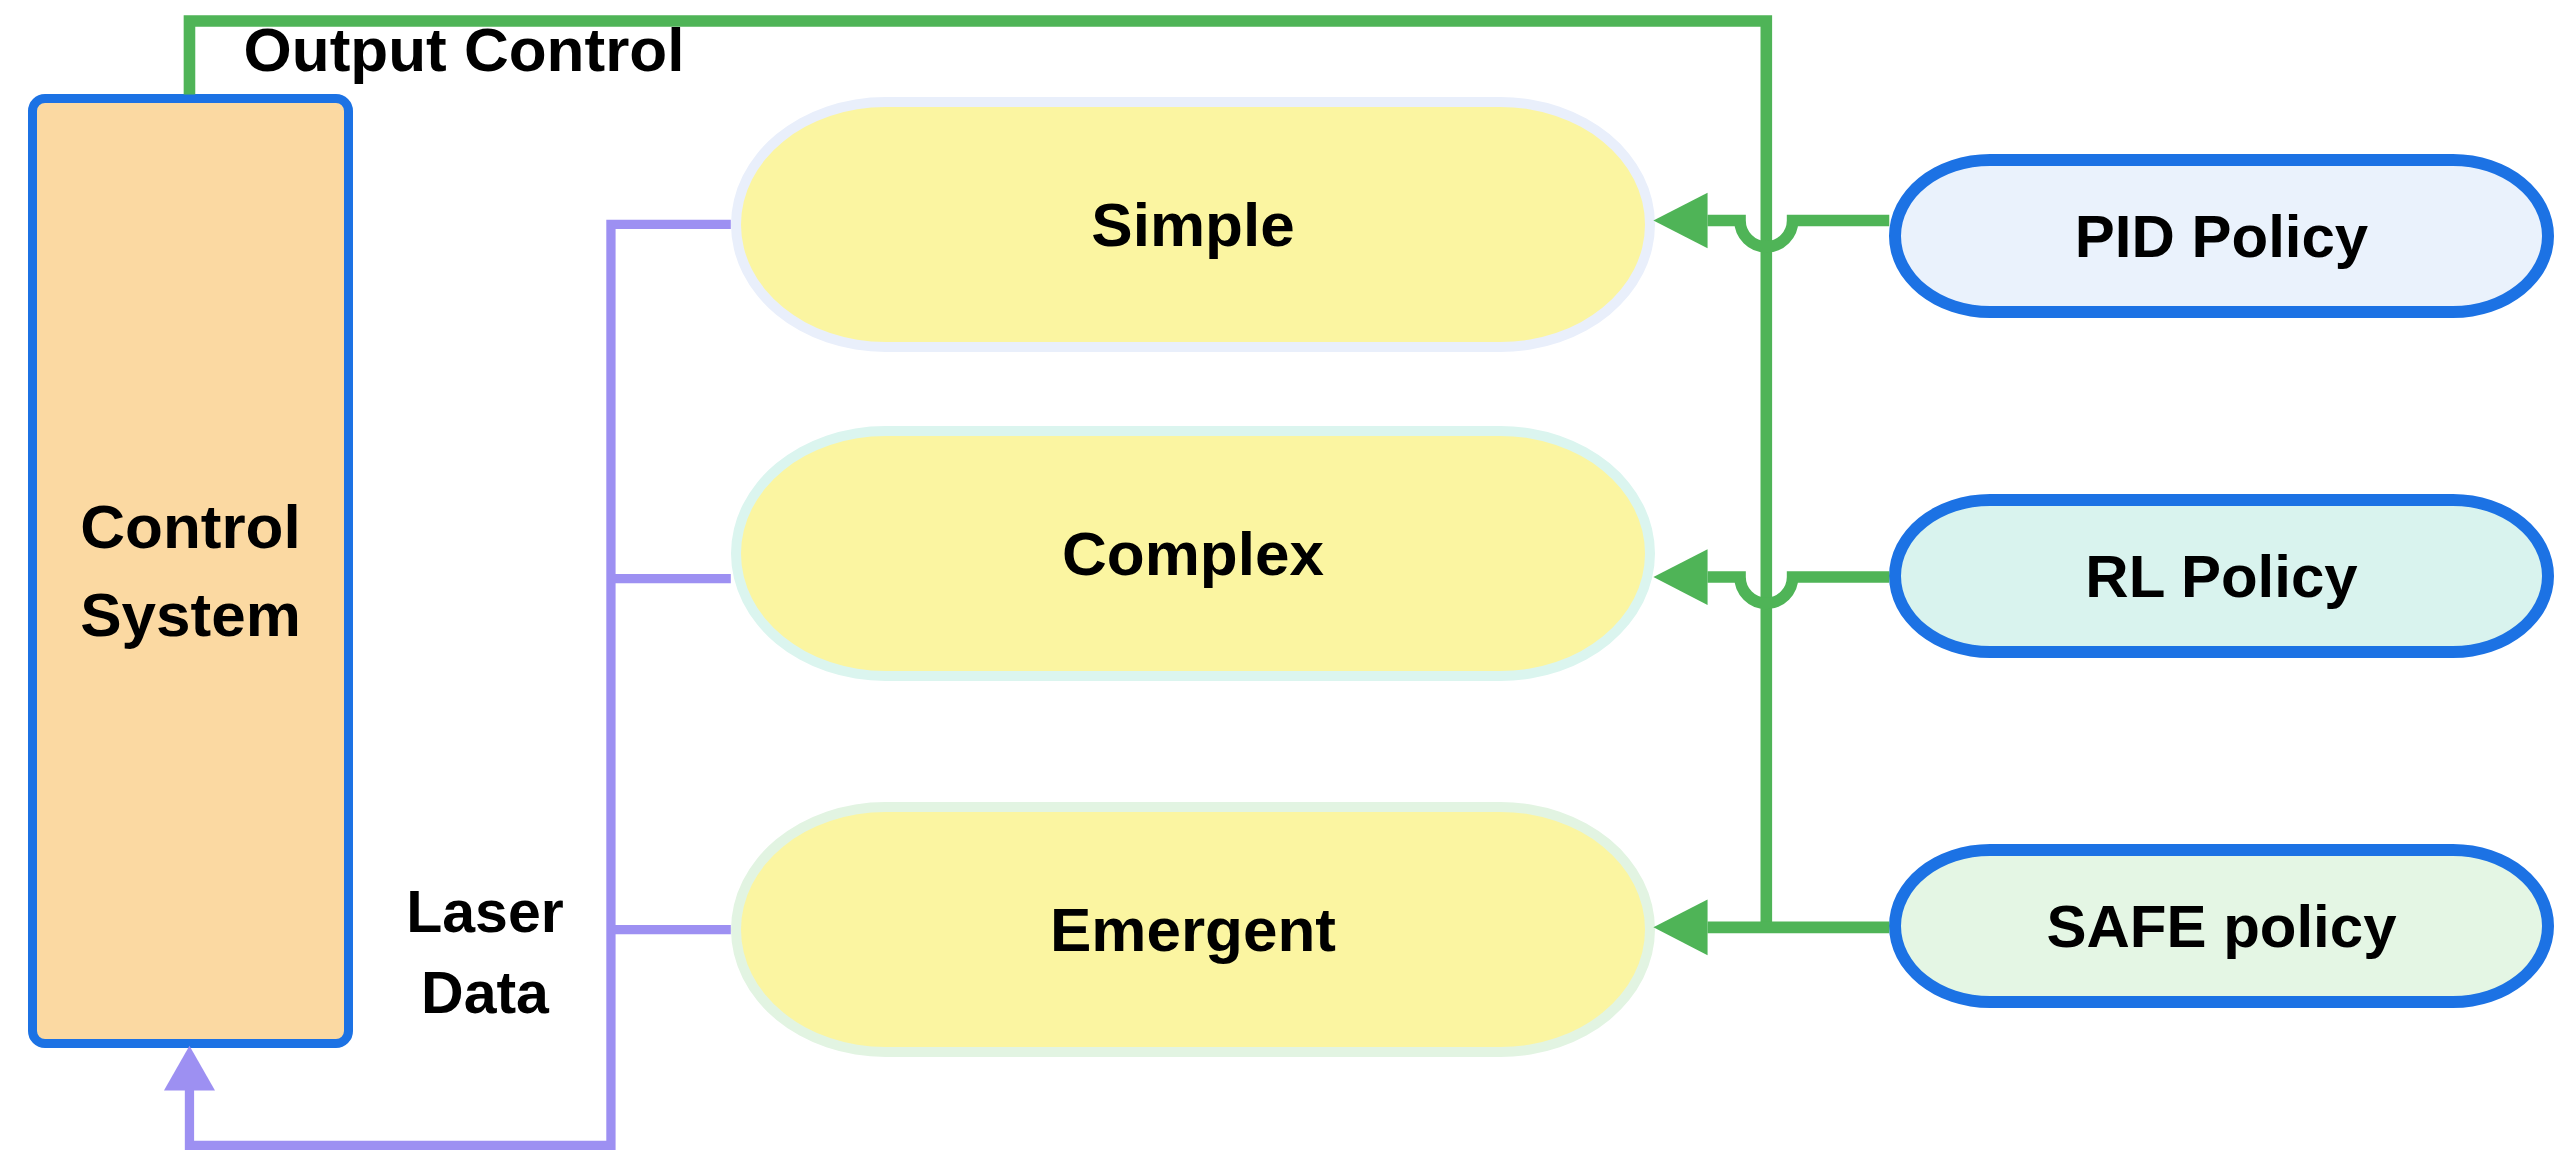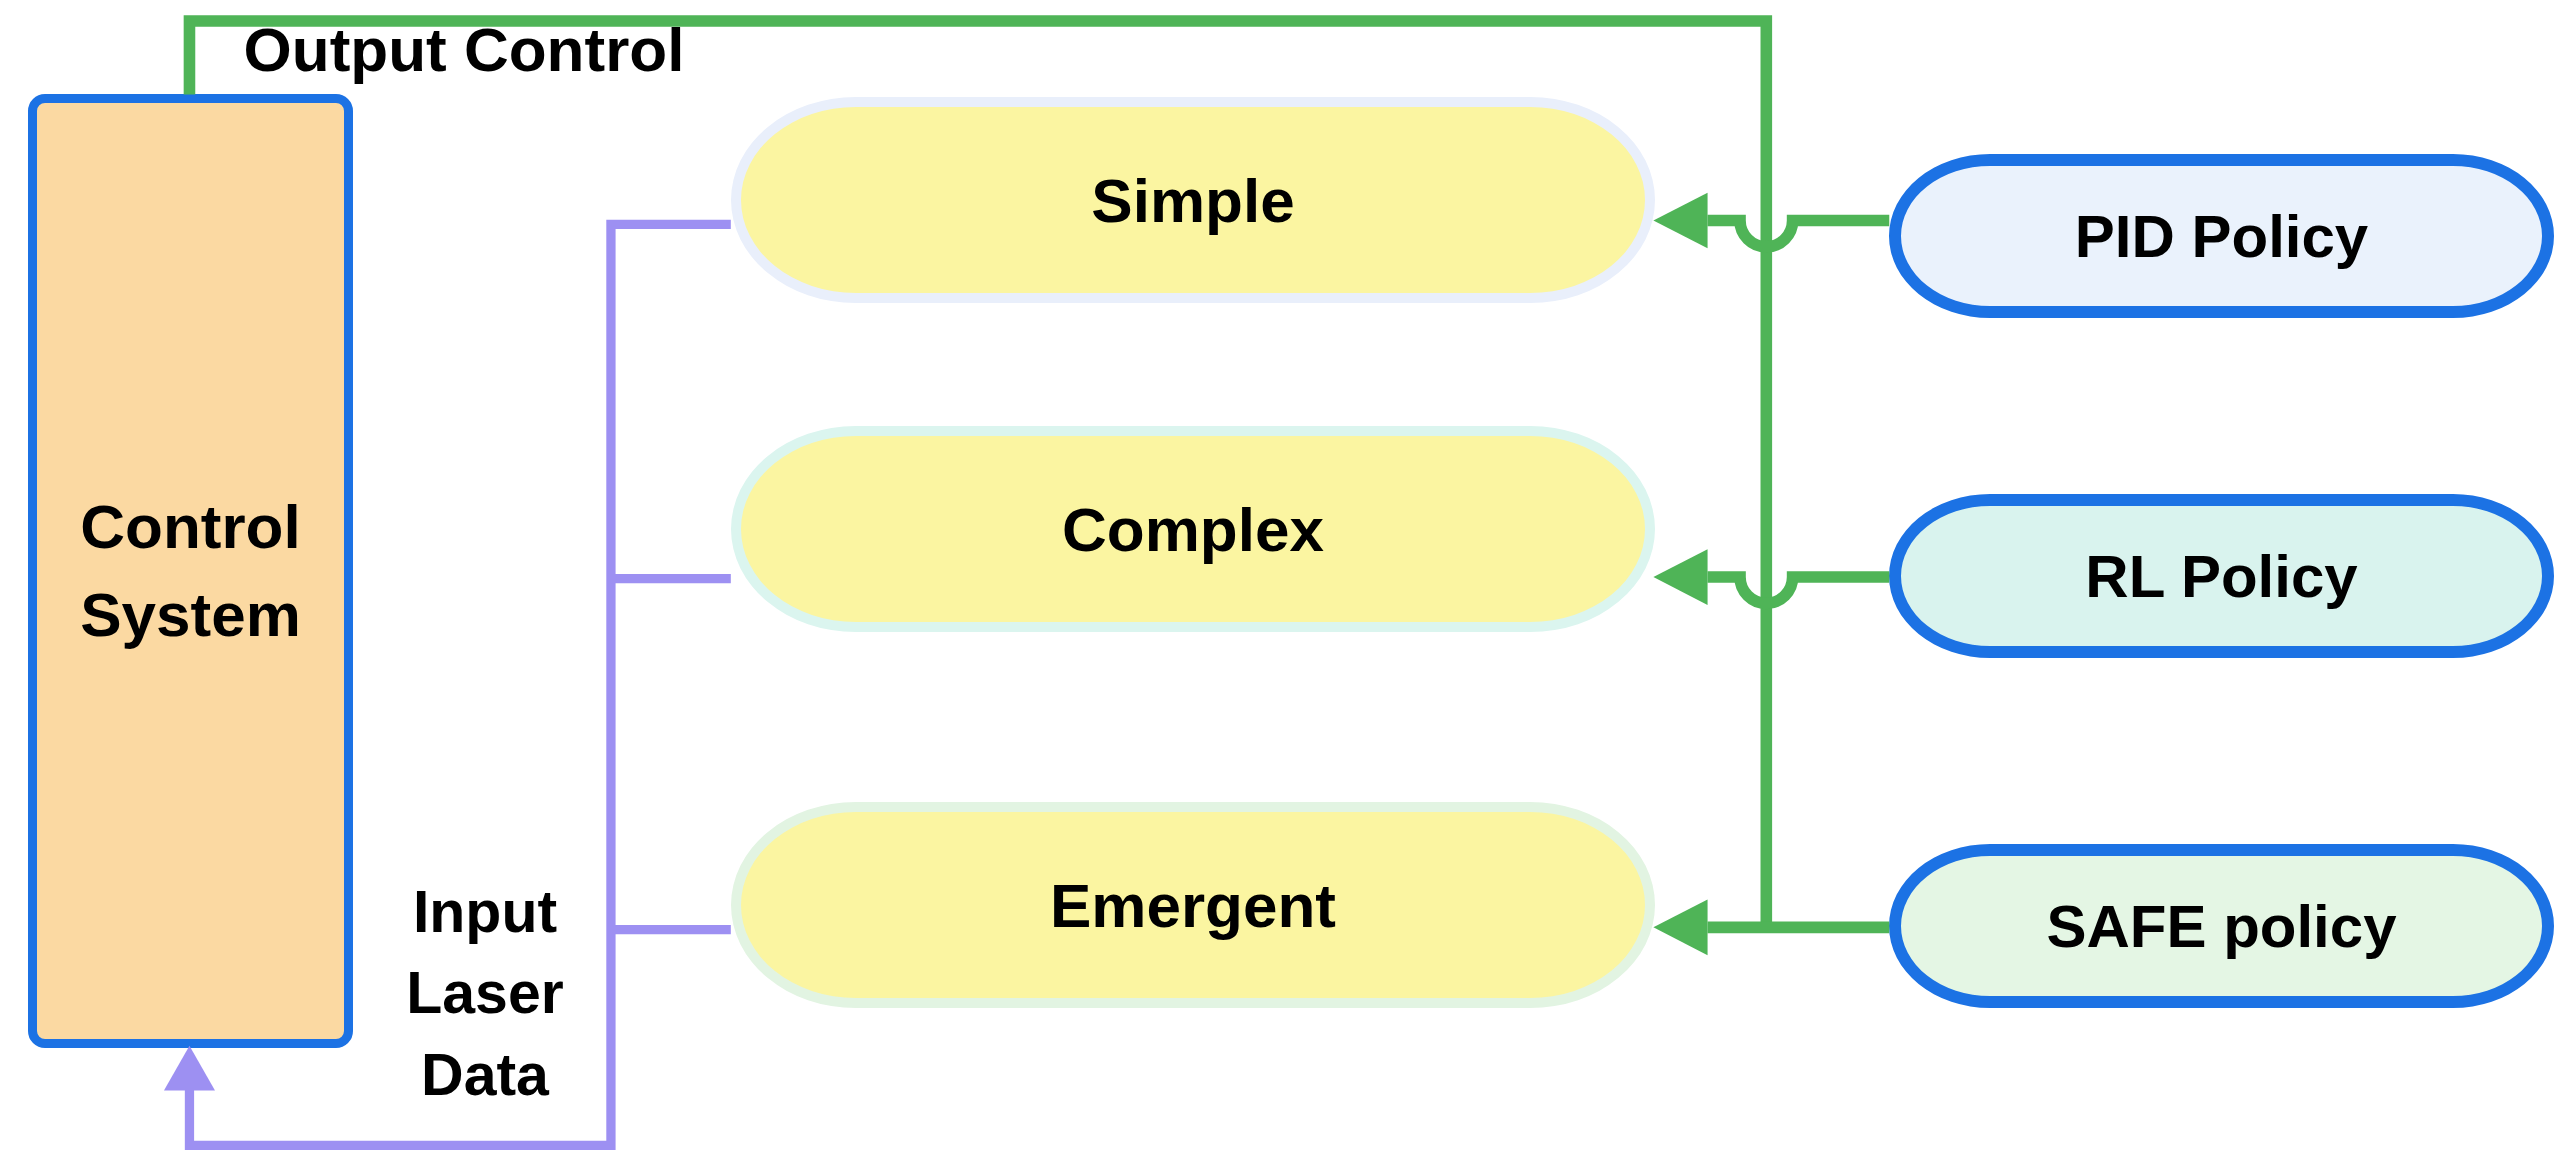--- a/index.html
+++ b/index.html
@@ -21,21 +21,21 @@
     z-index:1;
   }
   .hybrid-box{
     left:28px;top:94px;width:325px;height:954px;
     background:#FBD9A2;
     border:9.3px solid #1C72E4;
     border-radius:17px;
     font-size:62px;line-height:1.42;
   }
   .mode-pill{
-    left:731px;width:924px;height:206px;
+    left:731px;width:924px;height:255px;
     background:#FBF5A1;
     border-radius:155px / 128px;
     font-size:62px;
   }
   .mode-simple{top:97px;border:10.8px solid #E9EFFB;}
   .mode-complex{top:426px;border:10.8px solid #DBF5EF;}
   .mode-emergent{top:802px;border:10.8px solid #E2F4E2;}
   .policy-pill{
     left:1889px;width:665px;height:164px;
     border:12.4px solid #1C72E4;
@@ -92,21 +92,20 @@
     <span>RL Policy</span>
   </div>
   <div class="node policy-pill policy-safe">
     <span>SAFE policy</span>
   </div>
 
   <div class="edge-label label-output">
     <div>Output Control</div>
   </div>
   <div class="edge-label label-input">
-    <div>Input</div>
     <div>Laser</div>
     <div>Data</div>
   </div>
 
   <svg id="wires" width="2576" height="1168" viewBox="0 0 3331 1510">
 
     <path d="M 245 122 V 27 H 2284 V 1199" fill="none" stroke-width="15" stroke="#4FB457"></path>
 
     <path d="M 2208 285 H 2250 A 34 34 0 0 0 2318 285 H 2443" fill="none" stroke-width="15" stroke="#4FB457"></path>
     <polygon points="2138,285 2208,249 2208,321" fill="#4FB457"></polygon>

